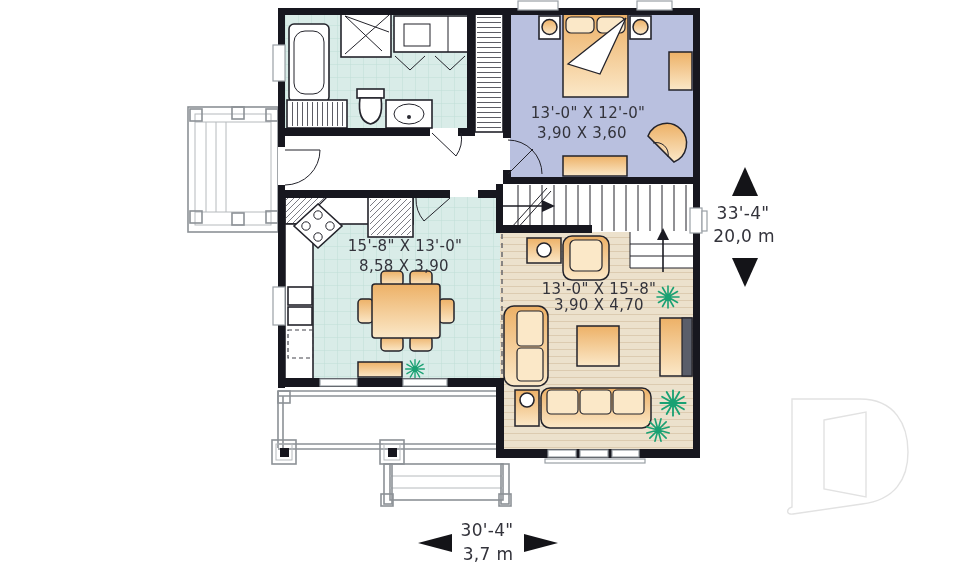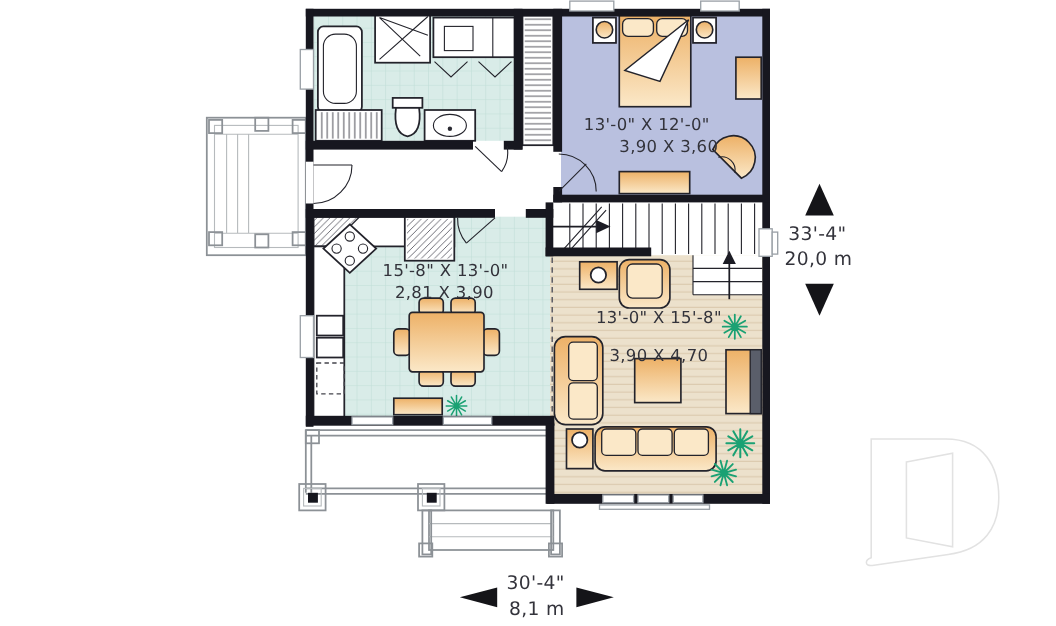--- a/index.html
+++ b/index.html
@@ -307,27 +307,27 @@
     <polygon points="558,543 524,534 524,552" class="dimtri"></polygon>
   </g>
 
   <g>
     <path class="logoline" d="M792 399 L860 399 C895 399 908 425 908 452 C908 479 895 500 862 504 L793 514 C786 515 786 509 792 507 Z"></path>
     <path class="logoline" d="M824 420 L866 412 L866 497 L824 489 Z"></path>
   </g>
 </svg>
 
 <div class="lbl room-lbl" style="left:588px;top:106px">13'-0" X 12'-0"</div>
-<div class="lbl room-lbl" style="left:608px;top:126px">3,90 X 3,60</div>
+<div class="lbl room-lbl" style="left:582px;top:126px">3,90 X 3,60</div>
 
 <div class="lbl room-lbl" style="left:405px;top:239px">15'-8" X 13'-0"</div>
-<div class="lbl room-lbl" style="left:404px;top:259px">2,81 X 3,90</div>
+<div class="lbl room-lbl" style="left:404px;top:259px">8,58 X 3,90</div>
 
 <div class="lbl room-lbl" style="left:599px;top:282px">13'-0" X 15'-8"</div>
-<div class="lbl room-lbl" style="left:599px;top:316px">3,90 X 4,70</div>
+<div class="lbl room-lbl" style="left:599px;top:298px">3,90 X 4,70</div>
 
 <div class="lbl dim-lbl" style="left:743px;top:205px">33'-4"</div>
 <div class="lbl dim-lbl" style="left:744px;top:228px">20,0 m</div>
 
 <div class="lbl dim-lbl" style="left:487px;top:522px">30'-4"</div>
-<div class="lbl dim-lbl" style="left:488px;top:546px">8,1 m</div>
+<div class="lbl dim-lbl" style="left:488px;top:546px">3,7 m</div>
 
 </div>
 
 </body></html>

